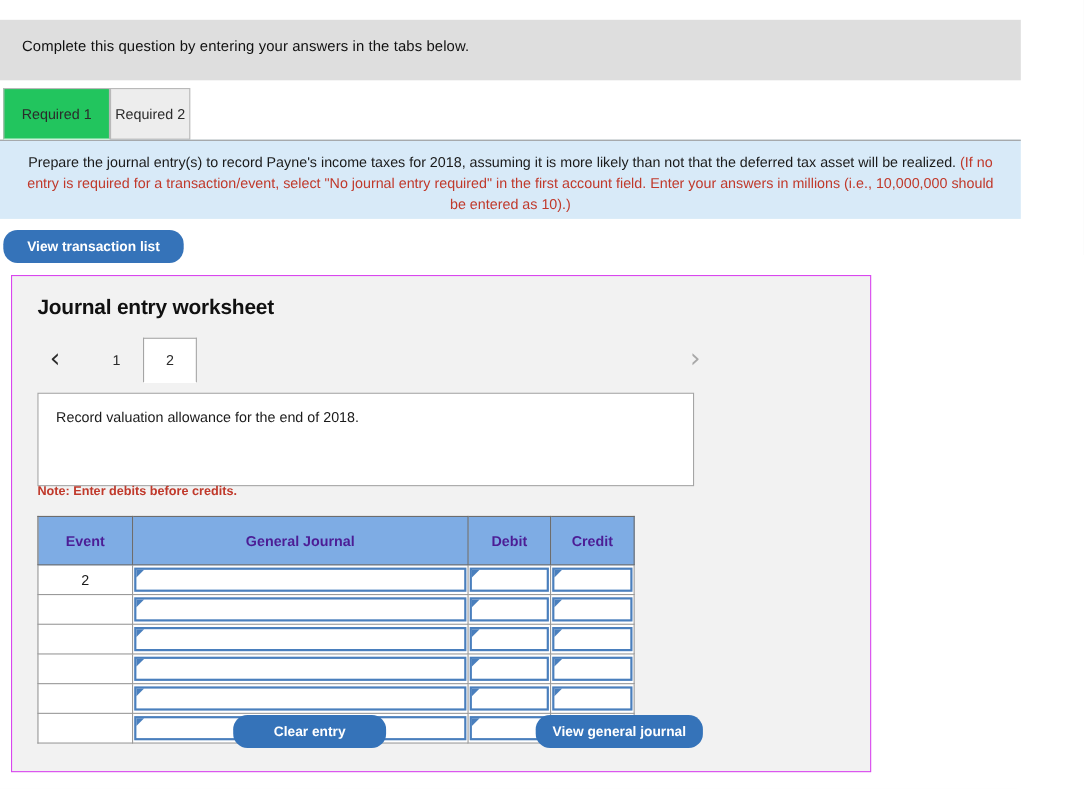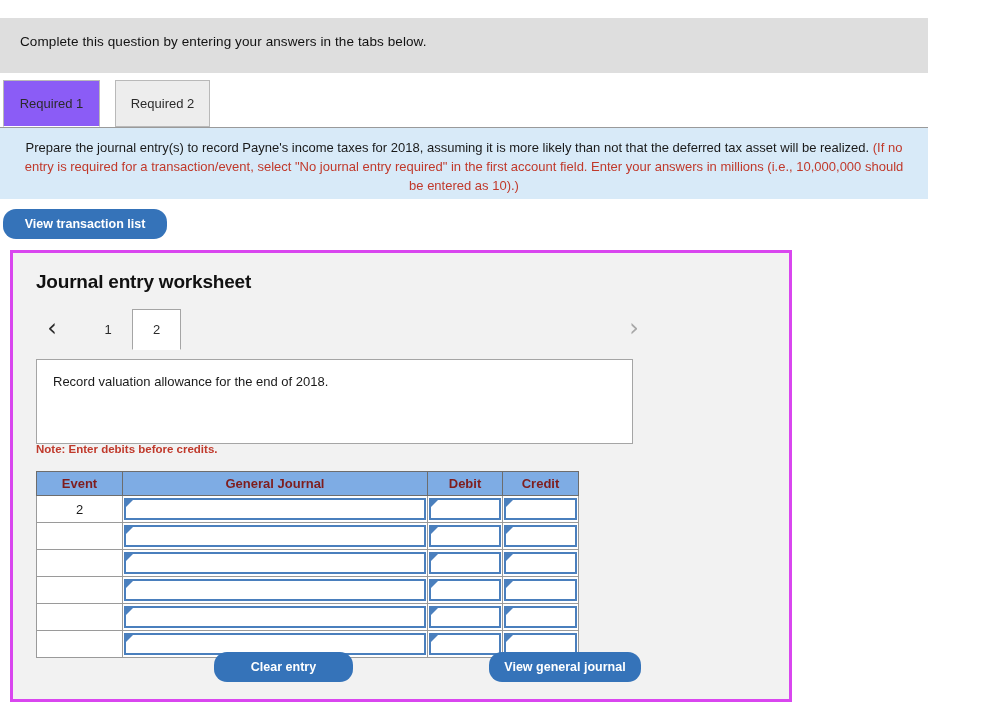--- a/index.html
+++ b/index.html
@@ -54,26 +54,26 @@
     border: 1px solid #b9b9b9;
     background: #ededed;
     font-size: 13px;
     color: #2b2b2b;
     display: flex;
     align-items: center;
     justify-content: center;
     cursor: pointer;
   }
   .rtab.active {
-    background: #8b5cf6;
+    background: #22c55e;
     border-bottom: 1px solid #ffffff;
     z-index: 3;
   }
   .rtab-1 { left: 3px;  width: 97px; }
-  .rtab-2 { left: 100px; width: 95px; margin-left: 15px; }
+  .rtab-2 { left: 100px; width: 73px; }
 
   
   .instructions {
     position: absolute;
     left: 0;
     top: 127px;
     width: 928px;
     height: 72px;
     background: #d8eaf8;
     border-top: 1px solid #9a9a9a;
@@ -112,21 +112,21 @@
   }
 
   
   .worksheet {
     position: absolute;
     left: 10px;
     top: 250px;
     width: 782px;
     height: 452px;
     background: #f2f2f2;
-    border: 3px solid #d946ef;
+    border: 1px solid #d946ef;
     box-sizing: border-box;
   }
   .ws-title {
     position: absolute;
     left: 23px;
     top: 18px;
     font-size: 19px;
     font-weight: bold;
     color: #111111;
     letter-spacing: -0.2px;
@@ -213,23 +213,23 @@
     width: 542px;
     border-collapse: collapse;
     table-layout: fixed;
   }
   .jtable th {
     background: #7eace4;
     border: 1px solid #6d6d6d;
     height: 23px;
     font-size: 13px;
     font-weight: bold;
-    color: #7f1d1d;
+    color: #4c1d95;
     text-align: center;
-    padding: 0;
+    padding: 10px;
   }
   .jtable td {
     border: 1px solid #9a9a9a;
     height: 24px;
     padding: 0;
     background: #ffffff;
     vertical-align: middle;
   }
   .col-event   { width: 86px; }
   .col-journal { width: 305px; }

